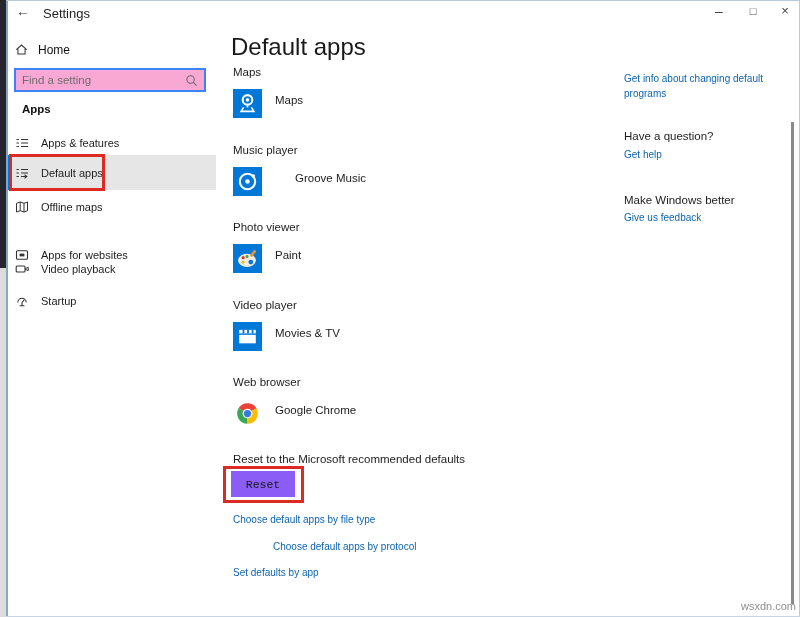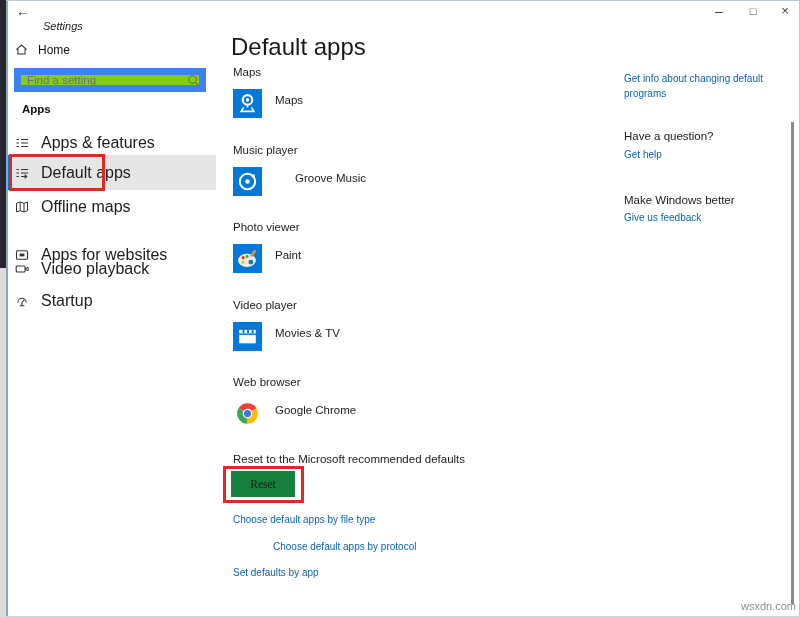--- a/index.html
+++ b/index.html
@@ -12,62 +12,62 @@
   
   .desktop-top   { position:absolute; left:0; top:0; width:6px; height:268px; background:#26262e; }
   .desktop-bottom{ position:absolute; left:0; top:268px; width:6px; height:349px; background:#dcdcdc; }
   .win-border-left { position:absolute; left:6px; top:0; width:2px; height:617px; background:#89a6c9; }
   .win-border-top  { position:absolute; left:6px; top:0; right:0; height:1px; background:#b9cadd; }
   .win-border-right{ position:absolute; right:0; top:0; width:1px; height:617px; background:#b9cadd; }
   .win-border-bottom{ position:absolute; left:6px; bottom:0; right:0; height:1px; background:#c8d4e2; }
 
   
   .back-btn { position:absolute; left:16px; top:3px; font-size:14px; color:#333; cursor:pointer; }
-  .win-title { position:absolute; left:43px; top:20px; font-size:11px; color:#222;font-style:italic; }
+  .win-title { position:absolute; left:43px; top:6px; font-size:13px; color:#222; }
   .caption-btn { position:absolute; top:2px; width:22px; height:18px; text-align:center;
                  color:#444; font-size:12px; line-height:18px; cursor:pointer; }
   .btn-min { left:708px; font-size:14px; }
   .btn-max { left:742px; font-size:11px; }
   .btn-close { left:774px; font-size:13px; }
 
   
   .home-row { position:absolute; left:14px; top:42px; display:flex; align-items:center; gap:9px; cursor:pointer; }
   .home-row .lbl { font-size:12px; color:#111; }
   .search-box { position:absolute; left:14px; top:68px; width:192px; height:24px;
-                border:7px solid #3b82f6; background:#84cc16; display:flex; align-items:center; }
+                border:2px solid #3b82f6; background:#f9a8d4; display:flex; align-items:center; }
   .search-box input { border:none; outline:none; flex:1; padding:0 6px; font-size:11.5px;
                       font-family:"Liberation Sans", sans-serif; color:#444; background:transparent; }
   .search-box input::placeholder { color:#6e6e6e; }
   .search-box .mag { margin-right:6px; flex:0 0 auto; }
   .apps-header { position:absolute; left:14px; top:103px; font-size:11.5px; font-weight:bold; color:#111;margin-left:8px; }
 
   .nav-item { position:absolute; left:8px; width:208px; height:30px; display:flex;
               align-items:center; gap:10px; padding-left:6px; cursor:pointer; }
   .nav-item .glyph { width:17px; flex:0 0 17px; display:flex; align-items:center; }
-  .nav-item .lbl { font-size:16px; color:#1c1c1c; }
+  .nav-item .lbl { font-size:11px; color:#1c1c1c; }
   .nav-item.selected { background:#e6e6e6; height:35px; }
   .accent-bar { position:absolute; left:8px; top:155px; width:3px; height:35px; background:#0078d7; }
 
   
   .annotation { position:absolute; border:3px solid #dd2a22; pointer-events:none; z-index:50; }
   .anno-sidebar { left:9px; top:154px; width:96px; height:37px; }
   .anno-reset   { left:223px; top:466px; width:81px; height:37px; }
 
   
   .page-title { position:absolute; left:231px; top:33px; font-size:24px; font-weight:300; color:#191919; }
   .cat-label { position:absolute; left:233px; font-size:11.5px; color:#1c1c1c; }
   .tile-row { position:absolute; left:233px; display:flex; align-items:flex-start; gap:13px; cursor:pointer; }
   .tile { width:29px; height:29px; display:flex; align-items:center; justify-content:center; flex:0 0 29px; }
   .tile.blue { background:#0078d7; }
   .tile.white { background:#fff; }
   .app-name { font-size:11.5px; color:#1c1c1c; margin-top:5px; }
 
   .reset-caption { position:absolute; left:233px; top:453px; font-size:11.5px; color:#1c1c1c; }
-  .reset-btn { position:absolute; left:231px; top:471px; width:64px; height:26px; background:#15803d;
-               border:none; font-family:Liberation Serif, serif; font-size:11.5px; color:#1a1a1a; cursor:pointer; }
+  .reset-btn { position:absolute; left:231px; top:471px; width:64px; height:26px; background:#8b5cf6;
+               border:none; font-family:Liberation Mono, monospace; font-size:11.5px; color:#1a1a1a; cursor:pointer; }
 
   .blue-link { color:#0d64b0; font-size:10px; cursor:pointer; text-decoration:none; }
   .link-1 { position:absolute; left:233px; top:514px; }
   .link-2 { position:absolute; left:233px; top:541px;margin-left:40px; }
   .link-3 { position:absolute; left:233px; top:567px; }
 
   
   .aside-info { position:absolute; left:624px; top:71px; width:150px; line-height:1.5; }
   .aside-q-title { position:absolute; left:624px; top:130px; font-size:11.5px; color:#1c1c1c; }
   .aside-q-link  { position:absolute; left:624px; top:149px; }

